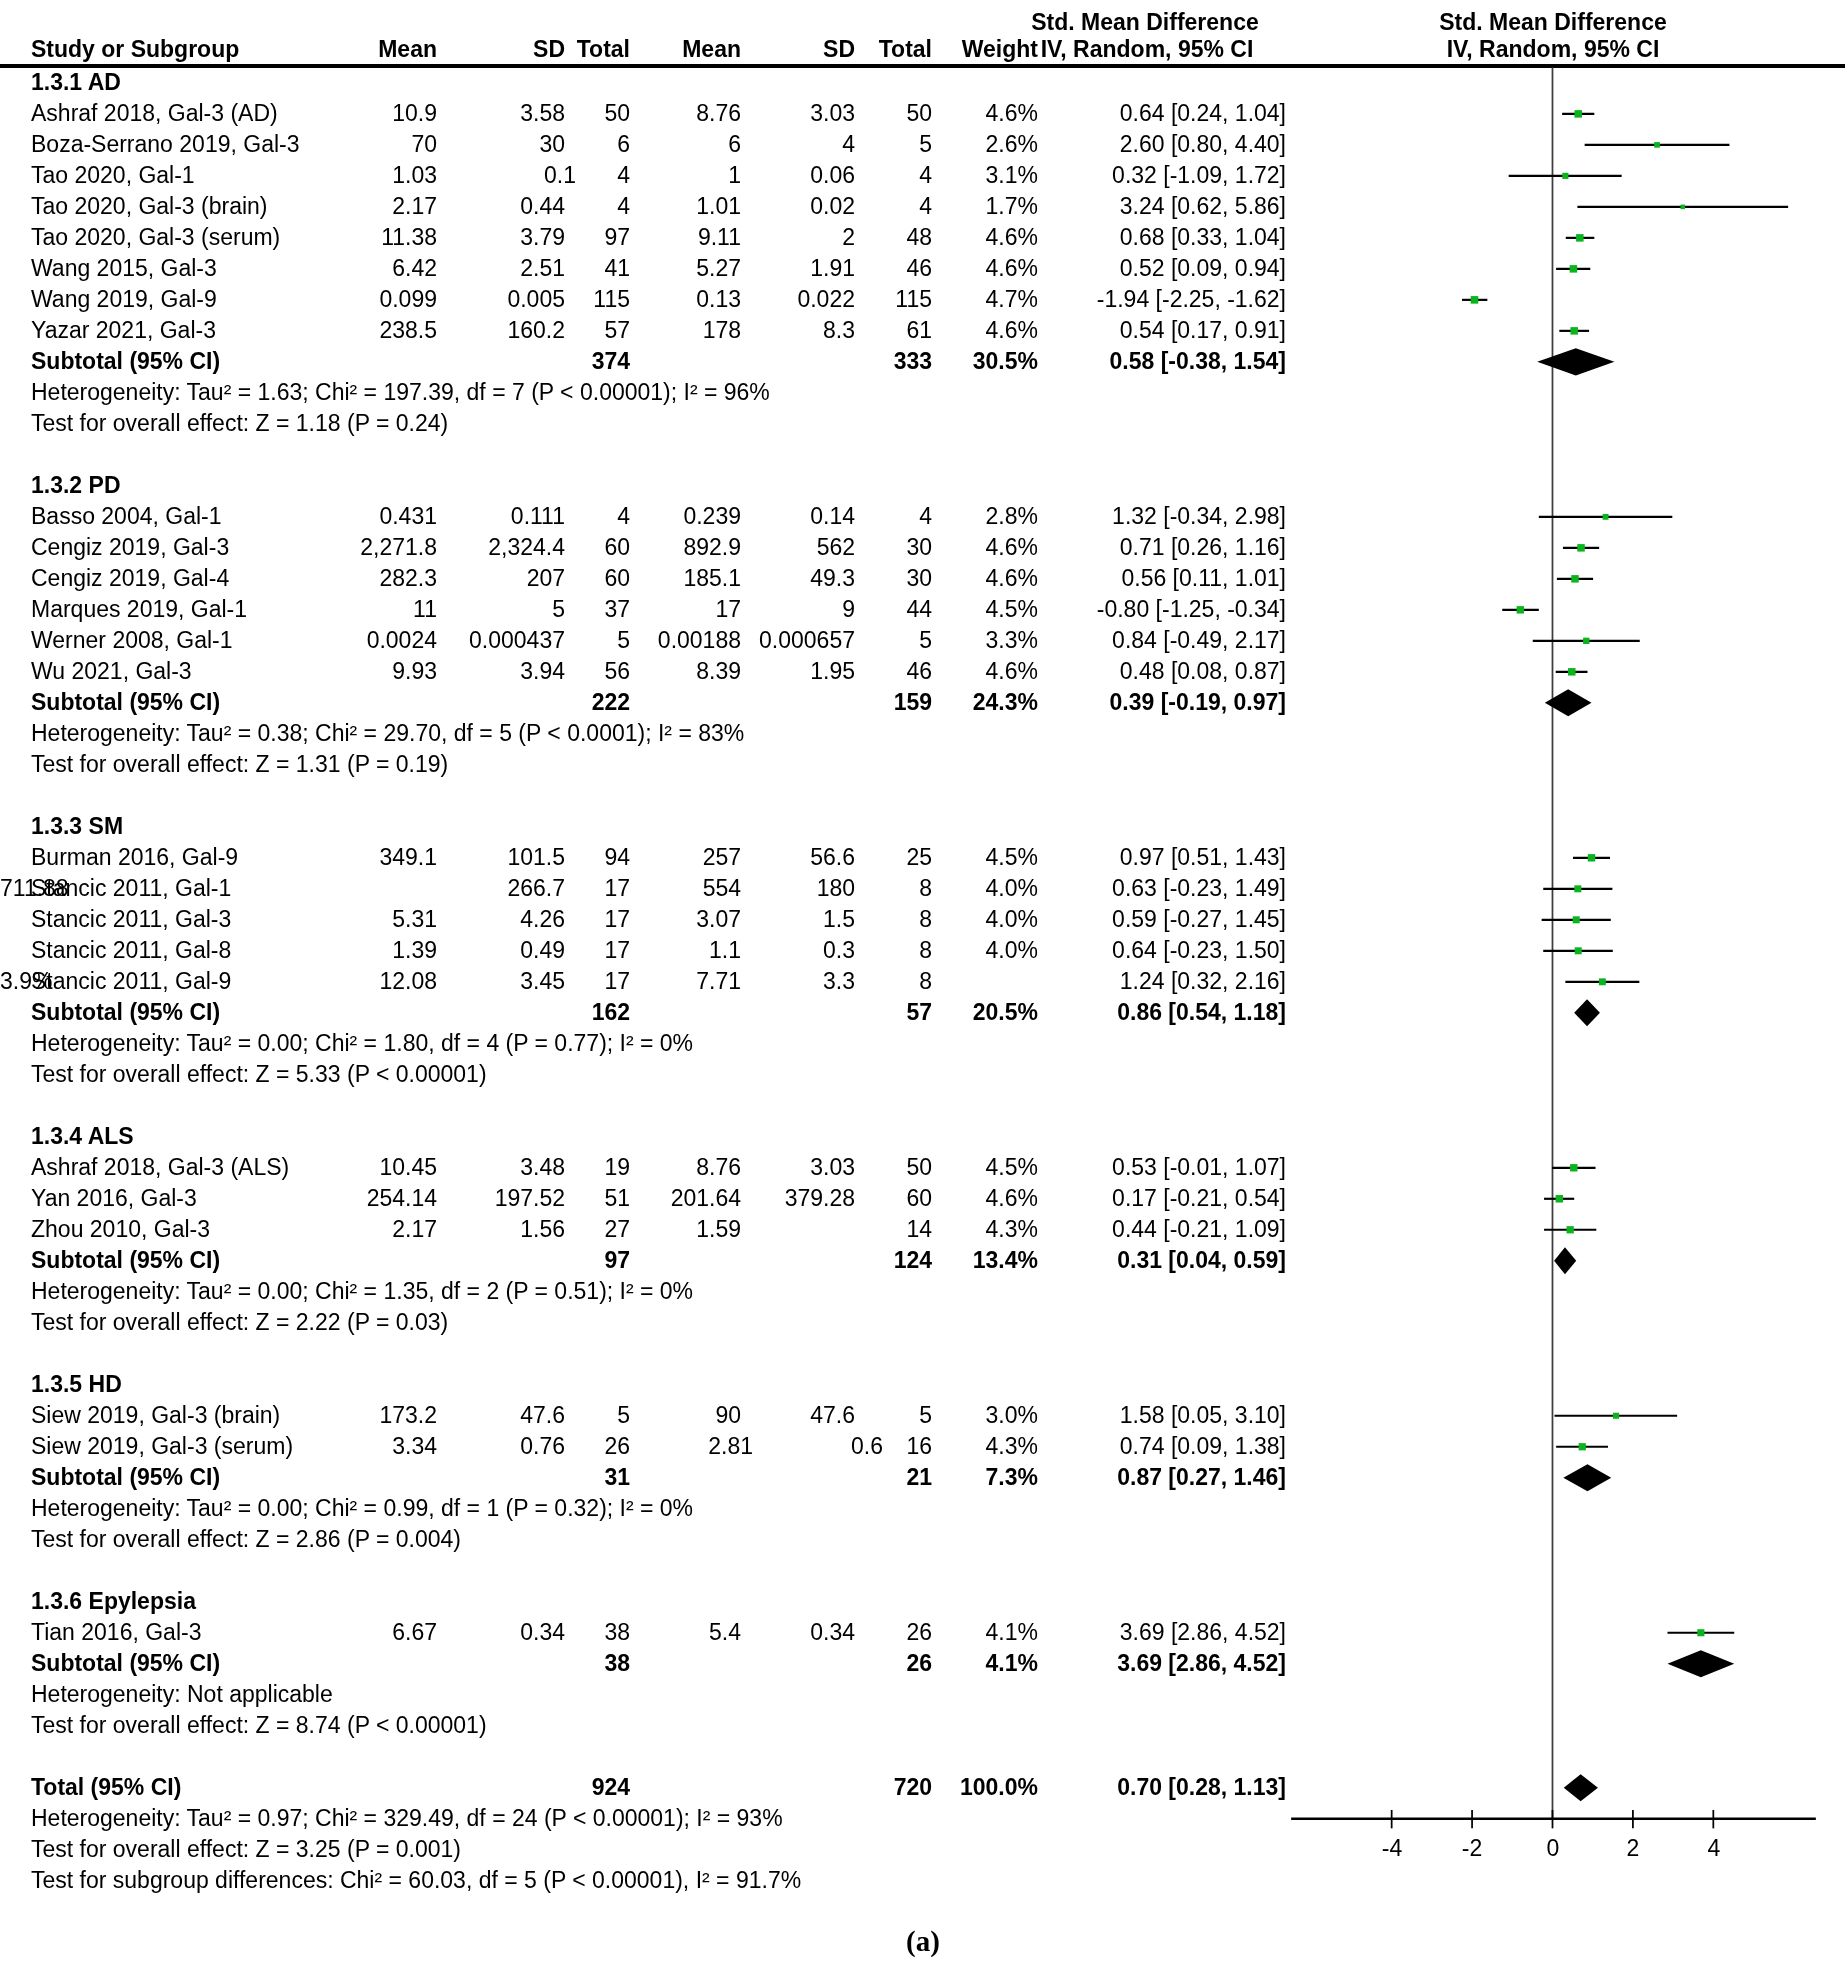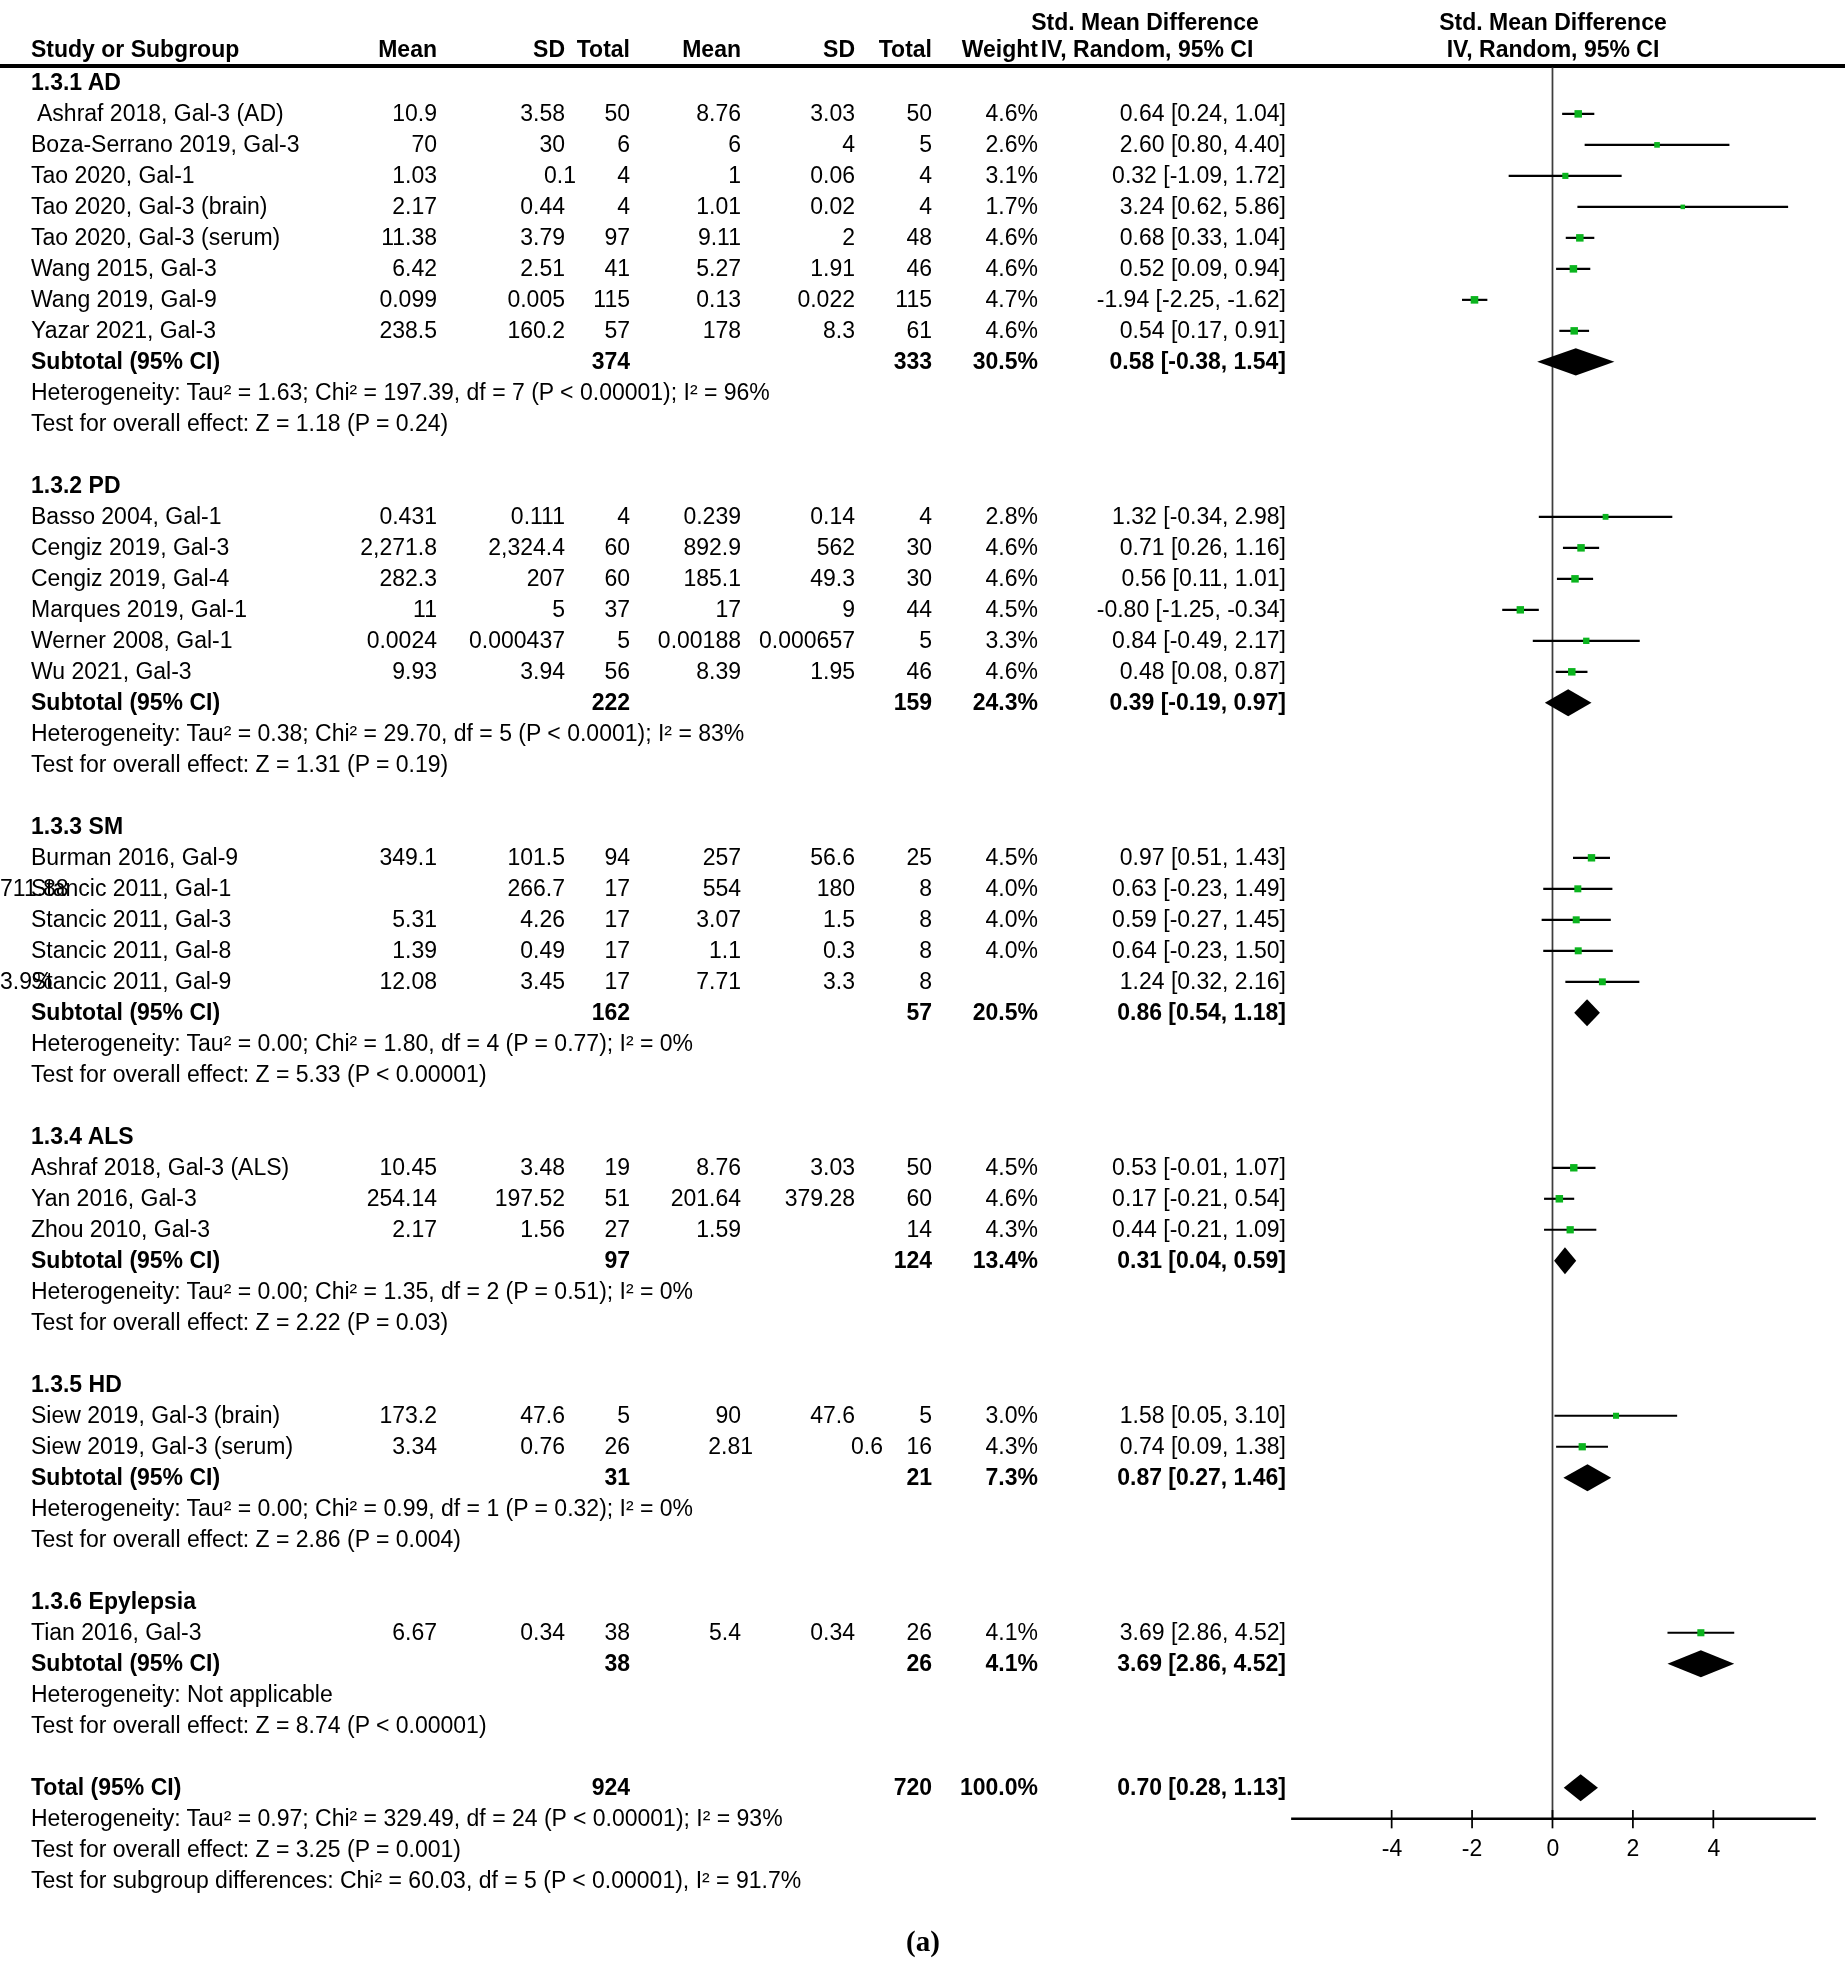--- a/index.html
+++ b/index.html
@@ -35,21 +35,21 @@
   <div class="hcell" style="top:37px;left:1553px;transform:translateX(-50%);">IV, Random, 95% CI</div>
 </div>
 
 <div id="rule"></div>
 
 <div id="rows">
     <div class="row" style="top: 0px;">
       <div class="cell bold" style="left: 31px;">1.3.1 AD</div>
     </div>
     <div class="row" style="top: 31px;">
-      <div class="cell" style="left: 31px; margin-left: 6px;">Ashraf 2018, Gal-3 (AD)</div>
+      <div class="cell" style="left: 31px;">Ashraf 2018, Gal-3 (AD)</div>
       <div class="cell" style="left: 0px; width: 437px; text-align: right;">10.9</div>
       <div class="cell" style="left: 0px; width: 565px; text-align: right;">3.58</div>
       <div class="cell" style="left: 0px; width: 630px; text-align: right;">50</div>
       <div class="cell" style="left: 0px; width: 741px; text-align: right;">8.76</div>
       <div class="cell" style="left: 0px; width: 855px; text-align: right;">3.03</div>
       <div class="cell" style="left: 0px; width: 932px; text-align: right;">50</div>
       <div class="cell" style="left: 0px; width: 1038px; text-align: right;">4.6%</div>
       <div class="cell" style="left: 0px; width: 1286px; text-align: right;">0.64 [0.24, 1.04]</div>
     </div>
     <div class="row" style="top: 62px;">

